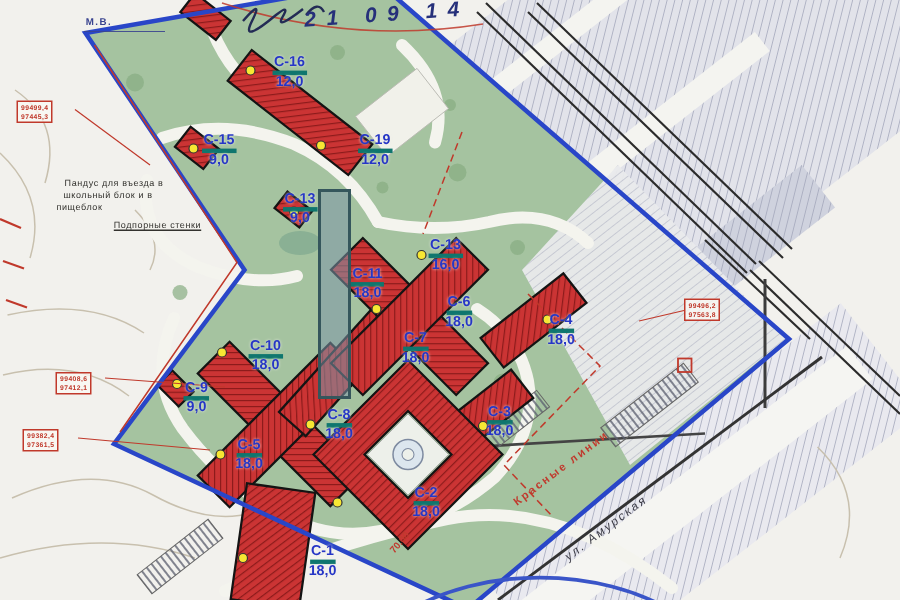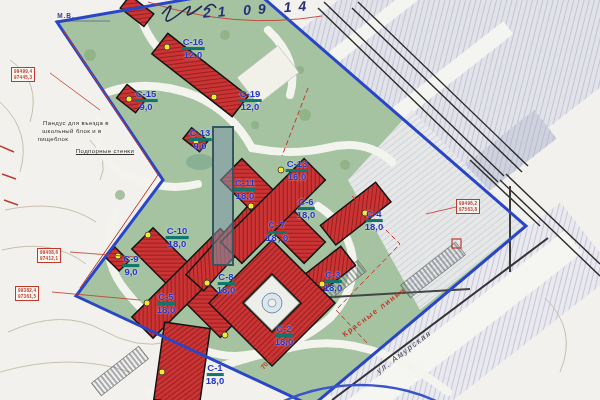--- a/index.html
+++ b/index.html
@@ -185,21 +185,21 @@
   </svg>
 
   <div id="labels">
       <div class="bldg" style="left: 193px; top: 49px; transform: translate(-50%, -50%);"><span class="nm">С-16</span><span class="ht">12,0</span></div>
       <div class="bldg" style="left: 250px; top: 101px; transform: translate(-50%, -50%);"><span class="nm">С-19</span><span class="ht">12,0</span></div>
       <div class="bldg" style="left: 146px; top: 101px; transform: translate(-50%, -50%); text-align: center;"><span class="nm">С-15</span><span class="ht">9,0</span></div>
       <div class="bldg" style="left: 200px; top: 140px; transform: translate(-50%, -50%);"><span class="nm">С-13</span><span class="ht">9,0</span></div>
       <div class="bldg" style="left: 297px; top: 171px; transform: translate(-50%, -50%);"><span class="nm">С-13</span><span class="ht">16,0</span></div>
       <div class="bldg" style="left: 228px; top: 190px; transform: translate(-50%, -50%); margin-left: 17px;"><span class="nm">С-11</span><span class="ht">18,0</span></div>
       <div class="bldg" style="left: 306px; top: 209px; transform: translate(-50%, -50%);"><span class="nm">С-6</span><span class="ht">18,0</span></div>
-      <div class="bldg" style="left: 277px; top: 233px; transform: translate(-50%, -50%); font-family: Liberation Mono, monospace;"><span class="nm">С-7</span><span class="ht">18,0</span></div>
+      <div class="bldg" style="left: 277px; top: 233px; transform: translate(-50%, -50%);"><span class="nm">С-7</span><span class="ht">18,0</span></div>
       <div class="bldg" style="left: 177px; top: 238px; transform: translate(-50%, -50%);"><span class="nm">С-10</span><span class="ht">18,0</span></div>
       <div class="bldg" style="left: 131px; top: 266px; transform: translate(-50%, -50%);"><span class="nm">С-9</span><span class="ht">9,0</span></div>
       <div class="bldg" style="left: 226px; top: 284px; transform: translate(-50%, -50%);"><span class="nm">С-8</span><span class="ht">18,0</span></div>
       <div class="bldg" style="left: 166px; top: 304px; transform: translate(-50%, -50%);"><span class="nm">С-5</span><span class="ht">18,0</span></div>
       <div class="bldg" style="left: 374px; top: 221px; transform: translate(-50%, -50%);"><span class="nm">С-4</span><span class="ht">18,0</span></div>
       <div class="bldg" style="left: 333px; top: 282px; transform: translate(-50%, -50%);"><span class="nm">С-3</span><span class="ht">18,0</span></div>
       <div class="bldg" style="left: 284px; top: 336px; transform: translate(-50%, -50%);"><span class="nm">С-2</span><span class="ht">18,0</span></div>
       <div class="bldg" style="left: 215px; top: 375px; transform: translate(-50%, -50%);"><span class="nm">С-1</span><span class="ht">18,0</span></div>
       <div class="ann hand" style="left: 258px; top: 9px; transform: translate(-50%, -50%) rotate(-4deg);">21 09 14</div>
       <div class="ann tiny-dark" style="left: 66px; top: 15px; transform: translate(-50%, -50%);">М.В.</div>

